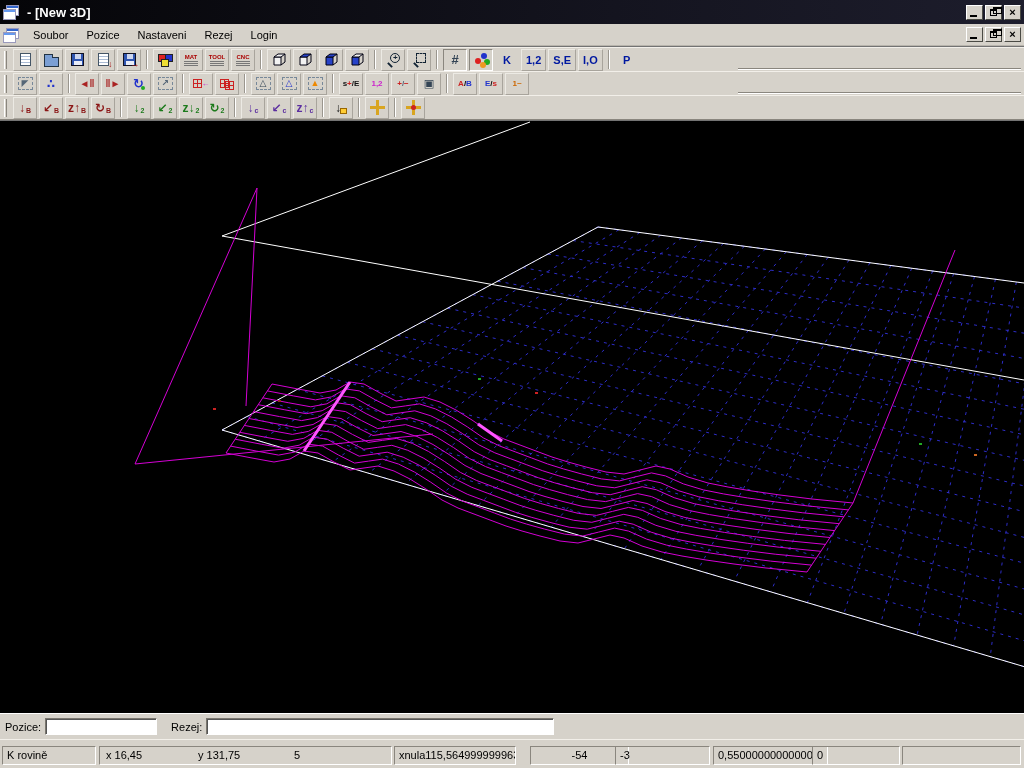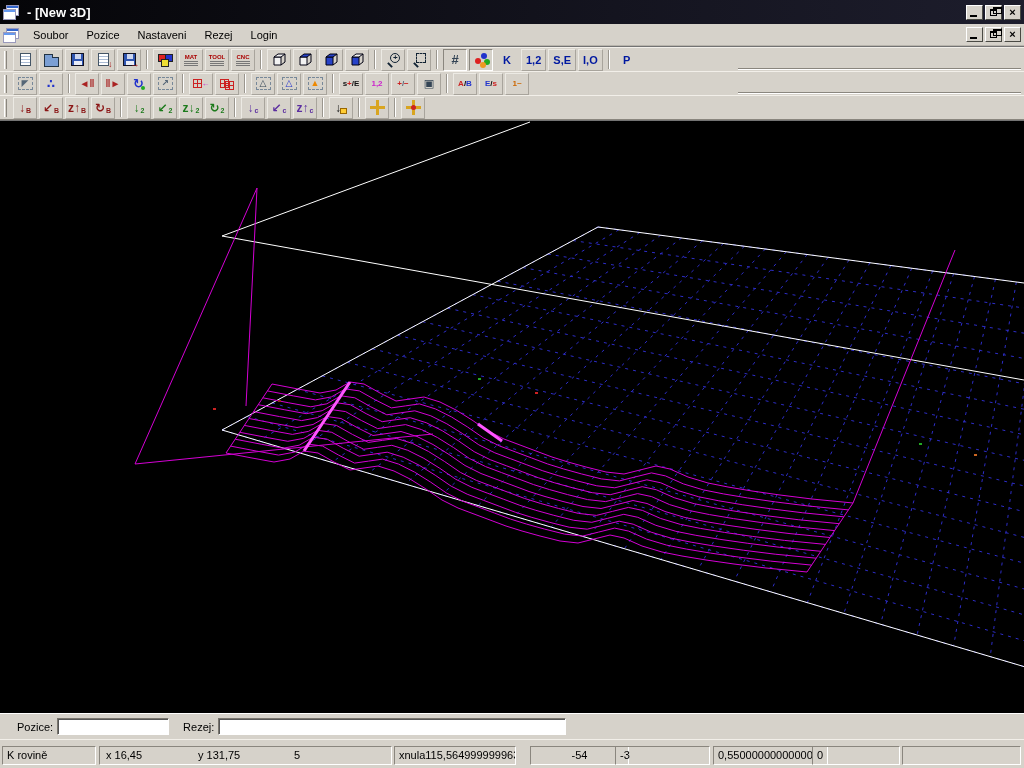--- a/index.html
+++ b/index.html
@@ -72,21 +72,21 @@
   .ic-plus::after{content:"";position:absolute;left:6px;top:0;width:3px;height:15px;background:#d9a520;}
   .ic-plus i{position:absolute;left:5px;top:5px;width:5px;height:5px;border-radius:50%;background:#c22;z-index:2;}
   .hline{position:absolute;left:738px;right:3px;height:2px;border-top:1px solid #8a867e;border-bottom:1px solid #fff;}
 
   
   #canvas{position:absolute;left:0;top:121px;width:1024px;height:592px;background:#000;}
 
   
   #pozbar{position:absolute;left:0;top:713px;width:1024px;height:26px;background:#d6d2ca;
     border-top:1px solid #fff;display:flex;align-items:center;}
-  .pz-label{margin-left:17px;color:#000;}
+  .pz-label{margin-left:5px;color:#000;}
   .pz-input{height:17px;background:#fff;border:1px solid;border-color:#7a766e #fff #fff #7a766e;
     box-shadow:inset 1px 1px 0 #555;padding:1px 3px;font-size:11px;outline:none;}
 
   
   #statusbar{position:absolute;left:0;top:739px;width:1024px;height:29px;background:#d6d2ca;border-top:1px solid #f2efe9;}
   .st-cell{position:absolute;top:6px;height:19px;border:1px solid;border-color:#8a867e #fff #fff #8a867e;
     padding:2px 4px;white-space:nowrap;overflow:hidden;color:#000;}
 </style>
 </head>
 <body>

